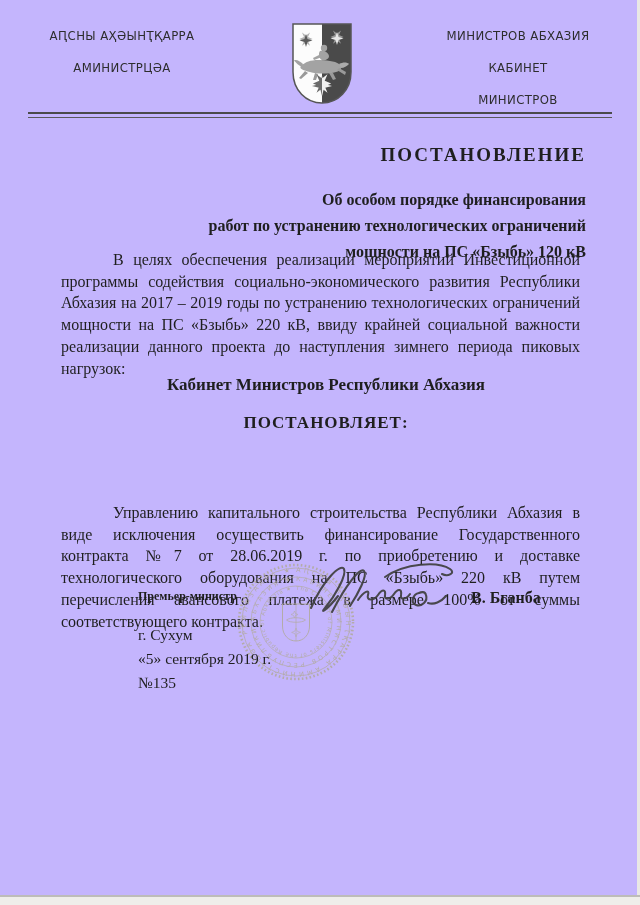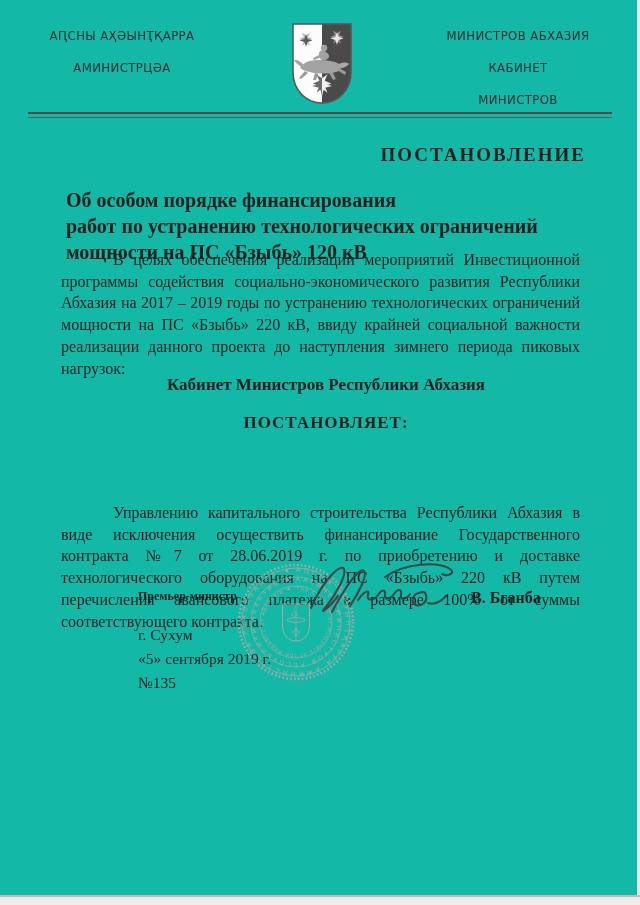--- a/index.html
+++ b/index.html
@@ -1,20 +1,20 @@
 <!DOCTYPE html>
 <html><head>
 <meta charset="utf-8">
 <style>
   html,body{margin:0;padding:0;background:#888;}
   #page{
     position:relative;
     width:640px;height:905px;
     margin:0 auto;
-    background:#14b8a6;
+    background:#c4b5fd;
     overflow:hidden;
     font-family:"Liberation Serif","DejaVu Serif",serif;
     color:#1f1f1f;
   }
   
   .org-block{
     position:absolute;top:28px;width:220px;
     font-family:"DejaVu Sans","Liberation Sans",sans-serif;
     font-size:13px;color:#2d2d2d;text-align:center;
     letter-spacing:.4px;font-stretch:condensed;
@@ -27,21 +27,21 @@
     position:absolute;left:28px;right:28px;top:112px;height:3px;
     border-top:2px solid #4b4b4b;border-bottom:1px solid #5a5a5a;
   }
   
   .doc-title{
     position:absolute;left:66px;width:520px;top:144px;
     text-align:right;font-weight:bold;font-size:19px;letter-spacing:2px;
   }
   .doc-subject{
     position:absolute;left:66px;width:520px;top:187px;
-    text-align:left;font-weight:bold;font-size:20px;line-height:26px;
+    text-align:right;font-weight:bold;font-size:16px;line-height:26px;
   }
   
   .para{
     position:absolute;left:61px;width:519px;
     font-size:16px;line-height:21.7px;
     text-align:justify;text-indent:52px;
   }
   .para-1{top:249px;}
   .para-2{top:456px;margin-top:46px;}
   .center-bold{

